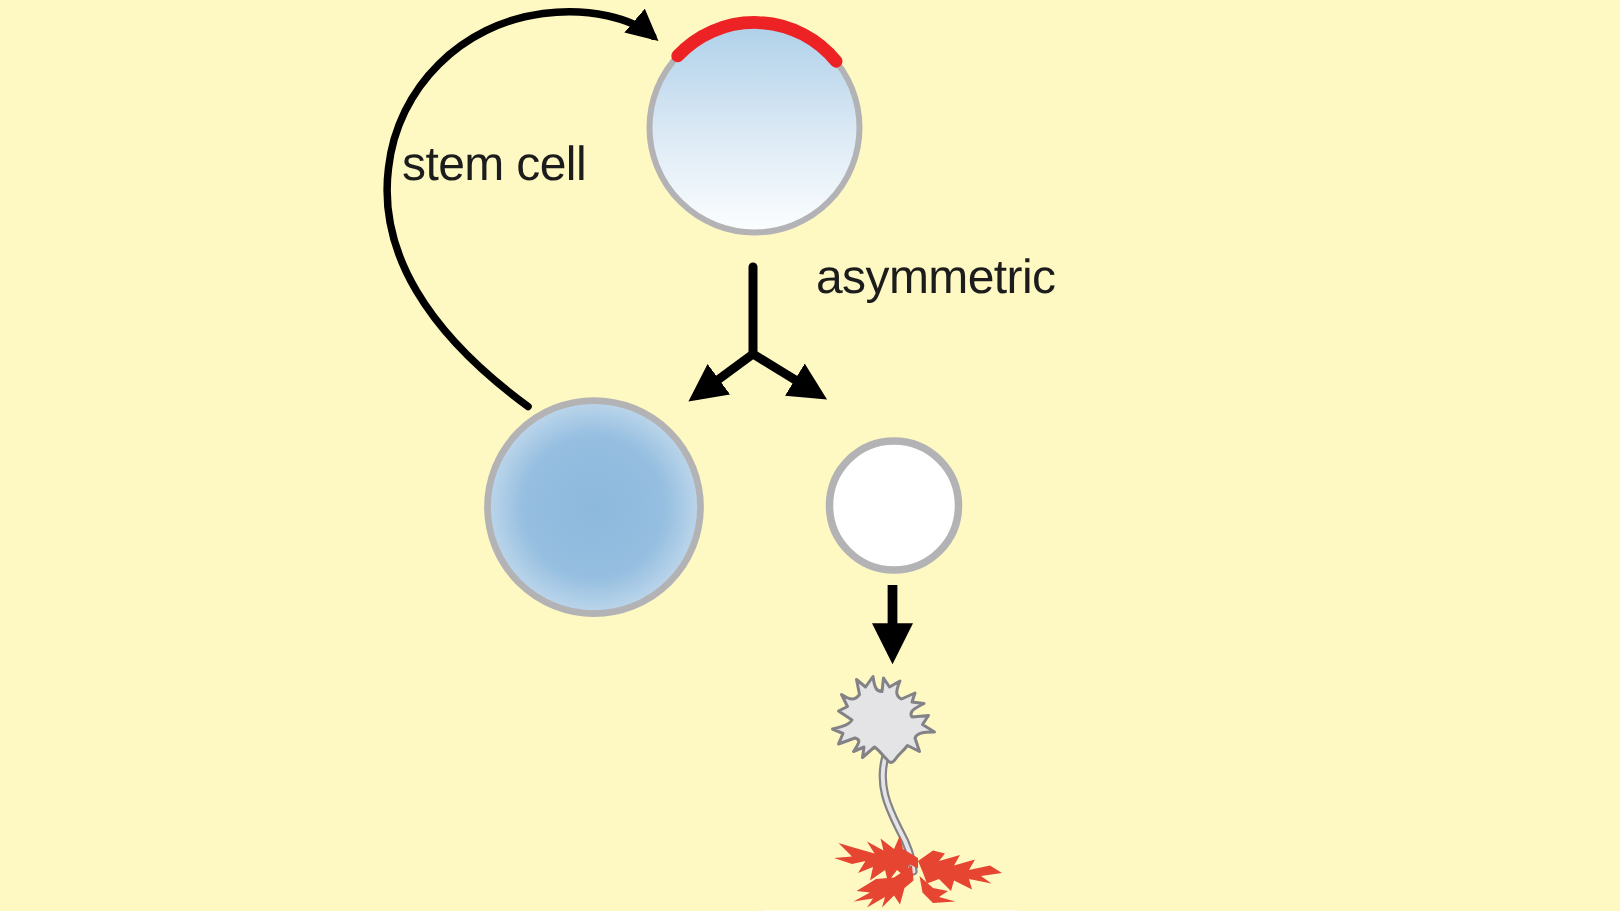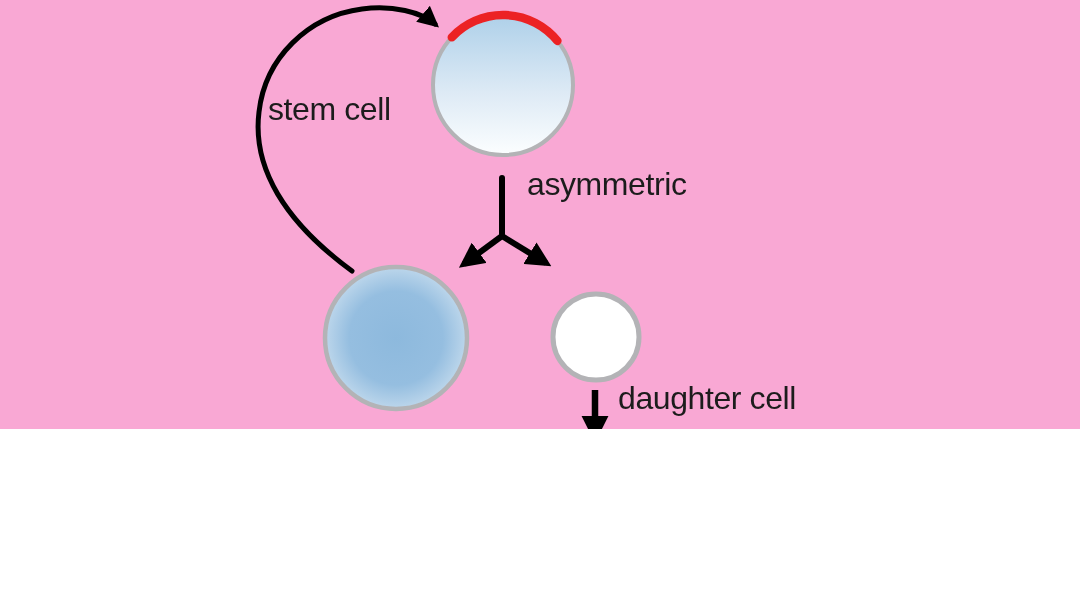--- a/index.html
+++ b/index.html
@@ -4,22 +4,22 @@
 <style>
   html, body {
     margin: 0;
     padding: 0;
     background: #ffffff;
     font-family: "Liberation Sans", sans-serif;
   }
   .canvas {
     position: relative;
     width: 1080px;
-    height: 429px;
-    background: #f9a8d4;
+    height: 607px;
+    background: #fef9c3;
     overflow: hidden;
   }
   .canvas svg {
     position: absolute;
     left: 0;
     top: 0;
   }
   .label {
     position: absolute;
     color: #1c1c1c;
@@ -101,21 +101,20 @@
                L 613 501 L 605 497
                C 602 501 599 503 597 506
                C 595 509 593 509 591 506 Z" fill="#e4e4e6" stroke="#828287" stroke-width="2" stroke-linejoin="round"></path>
     </g>
   </svg>
 
   <div class="label" style="left:268px; top:88px;">
     <div>stem cell</div>
   </div>
 
-  <div class="label" style="left:527px; top:163px;">
+  <div class="label" style="left:544px; top:163px;">
     <div>asymmetric</div>
   </div>
 
   <div class="label" style="left:618px; top:377px;">
-    <div>daughter cell</div>
   </div>
 
 </div>
 
 </body></html>

